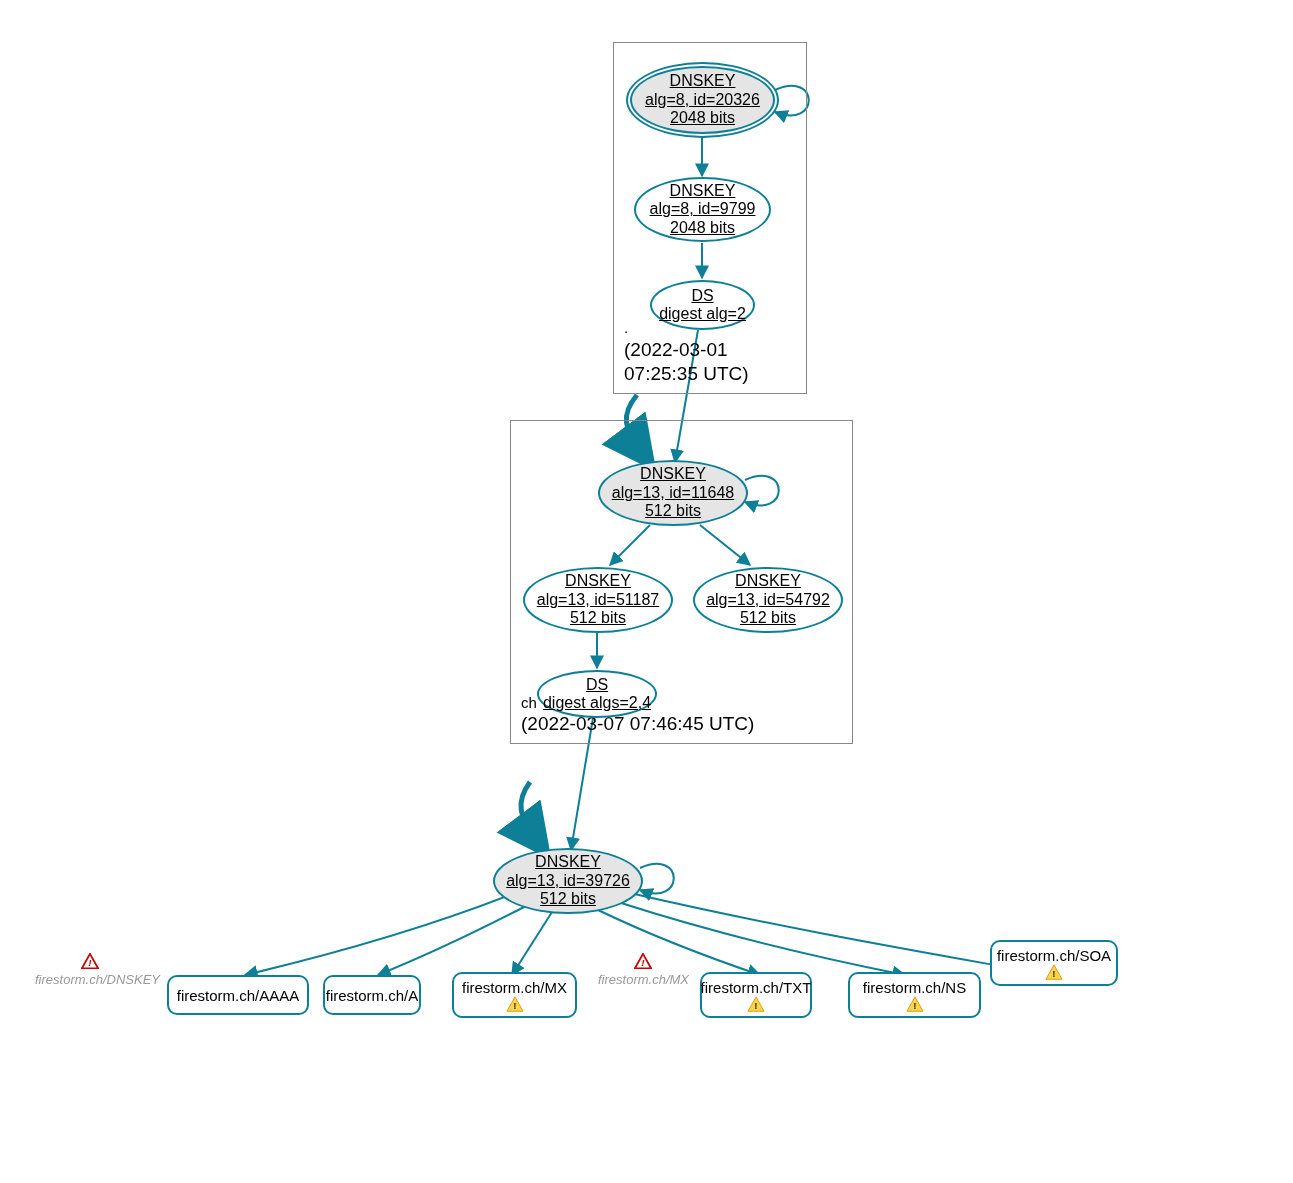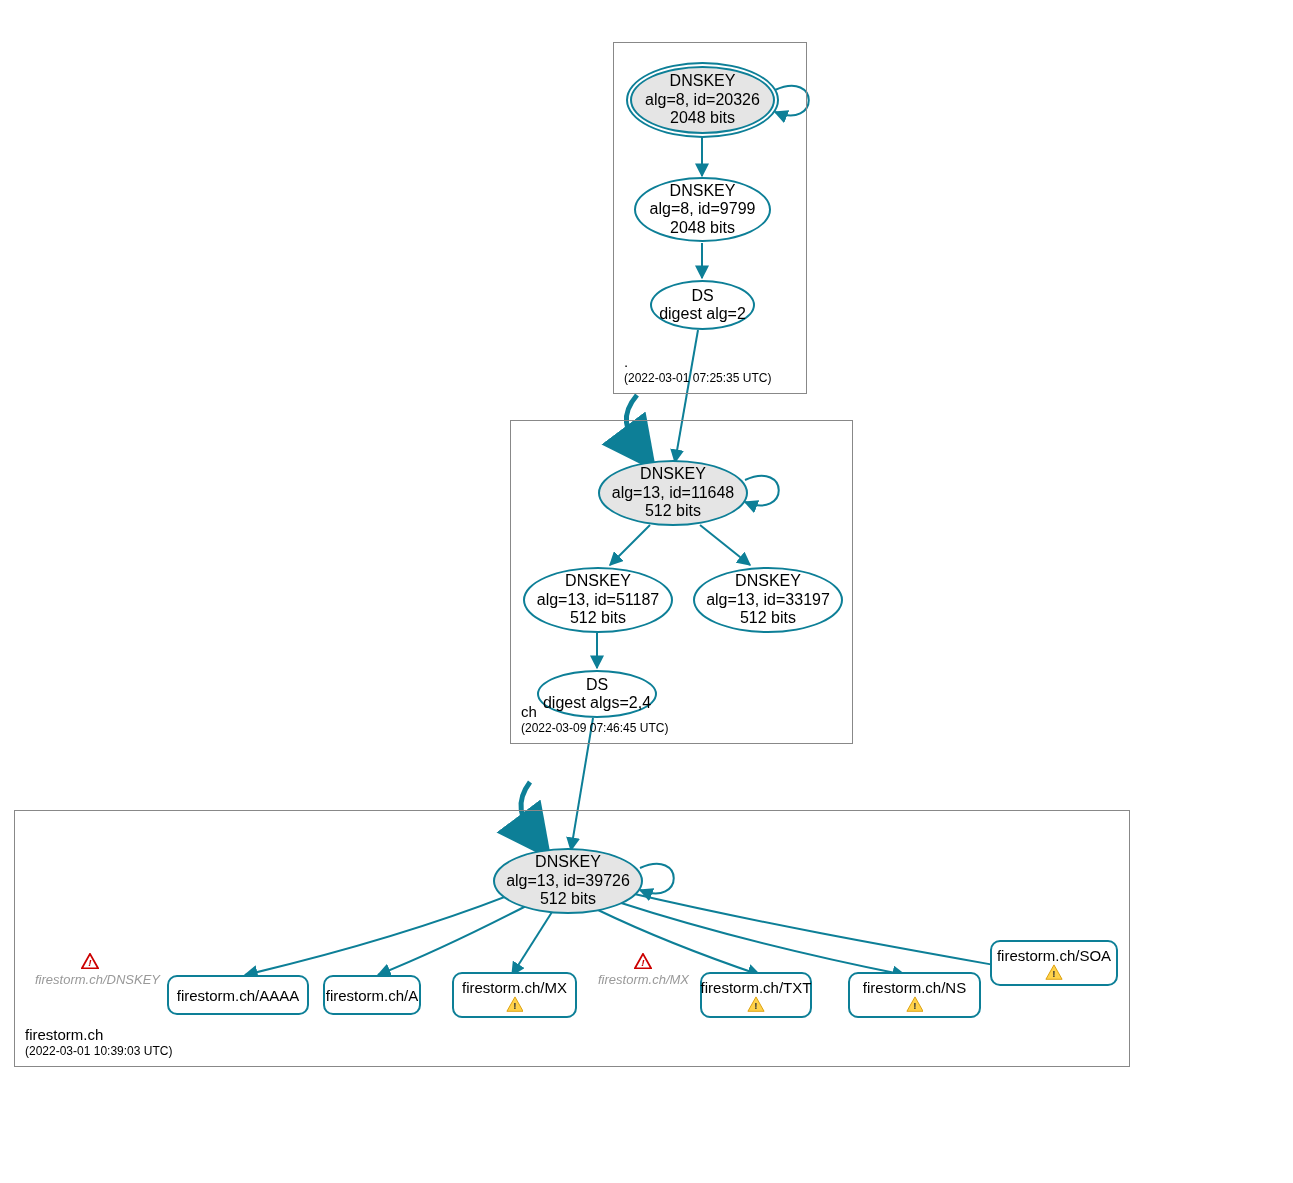--- a/index.html
+++ b/index.html
@@ -22,35 +22,36 @@
   }
   .zone-label {
     position: absolute;
     left: 10px;
     bottom: 6px;
     font-size: 14px;
     line-height: 1.3;
     color: #000;
   }
   .zone-label .zone-name { font-size: 15px; }
-  .zone-label .zone-time { font-size: 12px; }
+  .zone-label .zone-time { font-size: 19px; }
 
   .ellipse-node {
     position: absolute;
     border: 2px solid #0d7f97;
     border-radius: 50%;
     background: #ffffff;
     display: flex;
     flex-direction: column;
     align-items: center;
     justify-content: center;
     font-size: 13px;
     line-height: 1.15;
     box-sizing: border-box;
     text-align: center;
+    text-decoration: underline;
   }
   .ellipse-node.filled { background: #e5e5e5; }
   .ellipse-node.double::before {
     content: "";
     position: absolute;
     top: -6px; left: -6px; right: -6px; bottom: -6px;
     border: 2px solid #0d7f97;
     border-radius: 50%;
   }
   .ellipse-node .line1 { font-size: 16px; }
@@ -161,53 +162,47 @@
   </div>
 
   <div class="ellipse-node" style="left:650px; top:280px; width:105px; height:50px;">
     <span class="line1">DS</span>
     <span class="line2">digest alg=2</span>
   </div>
 
   <div class="zone" style="left:510px; top:420px; width:343px; height:324px;">
     <div class="zone-label">
       <div class="zone-name">ch</div>
-      <div class="zone-time">(2022-03-09 07:46:45 UTC)</div>
+      <div class="zone-time">(2022-03-07 07:46:45 UTC)</div>
     </div>
   </div>
 
   <div class="ellipse-node filled" style="left:598px; top:460px; width:150px; height:66px;">
     <span class="line1">DNSKEY</span>
     <span class="line2">alg=13, id=11648</span>
     <span class="line3">512 bits</span>
   </div>
 
   <div class="ellipse-node" style="left:523px; top:567px; width:150px; height:66px;">
     <span class="line1">DNSKEY</span>
     <span class="line2">alg=13, id=51187</span>
     <span class="line3">512 bits</span>
   </div>
 
   <div class="ellipse-node" style="left:693px; top:567px; width:150px; height:66px;">
     <span class="line1">DNSKEY</span>
-    <span class="line2">alg=13, id=33197</span>
+    <span class="line2">alg=13, id=54792</span>
     <span class="line3">512 bits</span>
   </div>
 
   <div class="ellipse-node" style="left:537px; top:670px; width:120px; height:48px;">
     <span class="line1">DS</span>
     <span class="line2">digest algs=2,4</span>
   </div>
 
-  <div class="zone" style="left:14px; top:810px; width:1116px; height:257px;">
-    <div class="zone-label">
-      <div class="zone-name">firestorm.ch</div>
-      <div class="zone-time">(2022-03-01 10:39:03 UTC)</div>
-    </div>
-  </div>
 
   <div class="ellipse-node filled" style="left:493px; top:848px; width:150px; height:66px;">
     <span class="line1">DNSKEY</span>
     <span class="line2">alg=13, id=39726</span>
     <span class="line3">512 bits</span>
   </div>
 
   <div class="ghost-label" style="left:35px; top:953px; width:110px;">
     <span class="error-icon">
       <svg viewBox="0 0 20 18">

